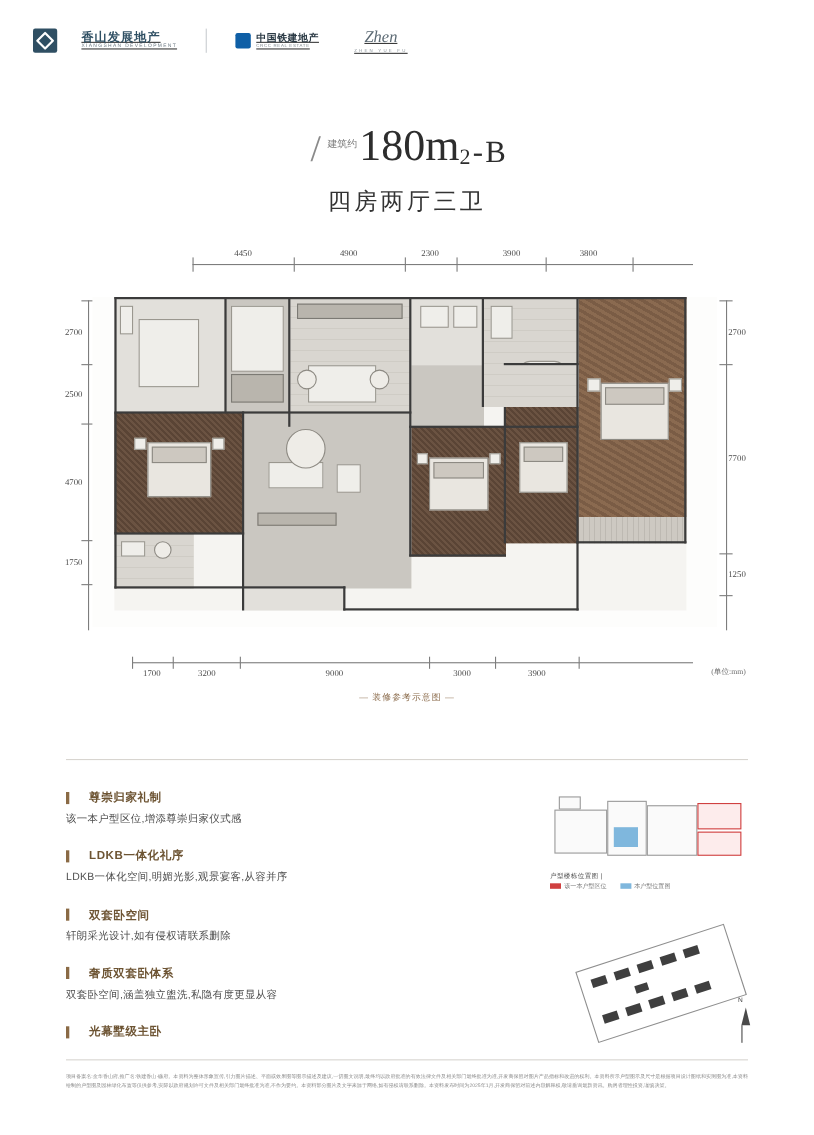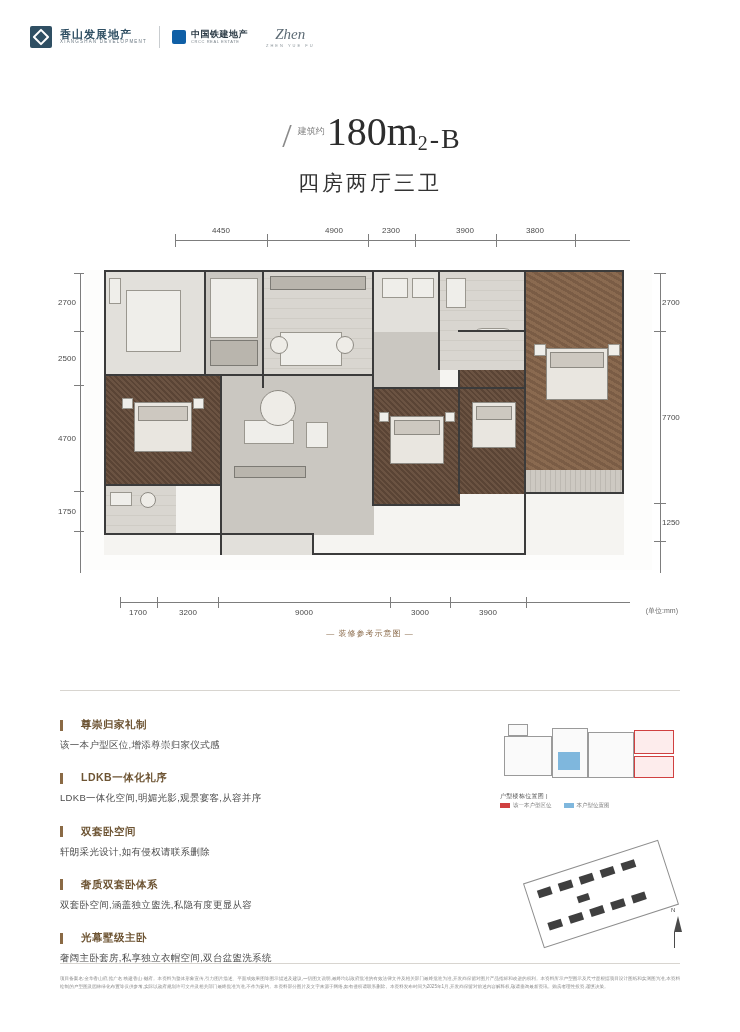--- a/index.html
+++ b/index.html
@@ -7,21 +7,21 @@
     width:740px;height:1032px;
     background:#ffffff;
     font-family:"Liberation Sans","DejaVu Sans",sans-serif;
     color:#3a3a3a;
     position:relative;
     overflow:hidden;
   }
   .page{position:relative;width:740px;height:1032px;}
 
   
-  .logo-bar{position:absolute;left:30px;top:26px;display:flex;align-items:center;gap:8px;}
+  .logo-bar{position:absolute;left:30px;top:26px;display:flex;align-items:center;gap:22px;text-decoration:underline;}
   .logo-mark{width:22px;height:22px;background:#2f4f63;border-radius:2px;position:relative;}
   .logo-mark:after{content:"";position:absolute;left:5px;top:5px;width:12px;height:12px;
     border:2px solid #fff;border-radius:1px;transform:rotate(45deg);box-sizing:border-box;}
   .logo-text{line-height:1.05;}
   .logo-text .cn{font-size:11px;font-weight:bold;color:#2f4f63;letter-spacing:1px;}
   .logo-text .en{font-size:4.5px;color:#6d7a84;letter-spacing:1.2px;}
   .logo-sep{width:1px;height:22px;background:#c9cdd0;margin:0 4px;}
   .logo2{display:flex;align-items:center;gap:5px;}
   .logo2 .sq{width:14px;height:14px;background:#0f5fa6;border-radius:2px;}
   .logo2 .t{line-height:1.1;}
@@ -39,21 +39,21 @@
   .title-main .slash{font-size:34px;color:#8a8a8a;margin:0 4px;font-weight:300;}
   .t-small{font-size:9px;color:#7a7a7a;line-height:1.1;margin-right:2px;align-self:center;
     writing-mode:horizontal-tb;letter-spacing:0;}
   .title-main .area{font-size:40px;letter-spacing:0;}
   .title-main .sup{font-size:20px;vertical-align:super;}
   .title-main .suffix{font-size:28px;color:#2d2d2d;}
   .title-sub{font-family:"Liberation Serif","DejaVu Serif",serif;font-size:21px;color:#333;
     letter-spacing:3px;margin-top:14px;}
 
   
-  .plan{position:absolute;left:60px;top:218px;width:620px;height:420px;}
+  .plan{position:absolute;left:60px;top:218px;width:620px;height:420px;font-family:Liberation Serif, serif;}
   
   .dim-top{position:absolute;left:115px;top:8px;width:455px;height:22px;}
   .dim-top .line{position:absolute;left:0;top:14px;width:100%;height:1px;background:#7d7d7d;}
   .dim-top .tick{position:absolute;top:8px;width:1px;height:13px;background:#7d7d7d;}
   .dim-top .lbl{position:absolute;top:0;font-size:8px;color:#4a4a4a;transform:translateX(-50%);}
 
   .dim-bot{position:absolute;left:60px;top:384px;width:510px;height:22px;}
   .dim-bot .line{position:absolute;left:0;top:0;width:100%;height:1px;background:#7d7d7d;}
   .dim-bot .tick{position:absolute;top:-5px;width:1px;height:11px;background:#7d7d7d;}
   .dim-bot .lbl{position:absolute;top:6px;font-size:8px;color:#4a4a4a;transform:translateX(-50%);}
@@ -174,21 +174,21 @@
 
     <div class="dim-top">
       <div class="line"></div>
       <div class="tick" style="left:0px"></div>
       <div class="tick" style="left:92px"></div>
       <div class="tick" style="left:193px"></div>
       <div class="tick" style="left:240px"></div>
       <div class="tick" style="left:321px"></div>
       <div class="tick" style="left:400px"></div>
       <div class="lbl" style="left:46px">4450</div>
-      <div class="lbl" style="left:159px">4900</div>
+      <div class="lbl" style="left:142px">4900</div>
       <div class="lbl" style="left:216px">2300</div>
       <div class="lbl" style="left:290px">3900</div>
       <div class="lbl" style="left:360px">3800</div>
     </div>
 
     <div class="dim-left">
       <div class="line"></div>
       <div class="tick" style="top:0px"></div>
       <div class="tick" style="top:58px"></div>
       <div class="tick" style="top:112px"></div>
@@ -344,21 +344,20 @@
           <span class="bar"></span>
         <span class="h-txt">奢质双套卧体系</span>
         </div>
       <div class="body">双套卧空间,涵盖独立盥洗,私隐有度更显从容</div>
     </div>
     <div class="feature">
       <div class="head">
           <span class="bar"></span>
         <span class="h-txt">光幕墅级主卧</span>
         </div>
-      <div class="body">奢阔主卧套房,私享独立衣帽空间,双台盆盥洗系统</div>
     </div>
   </div>
 
   <div class="keyplan">
     <div class="kp-draw">
       <div class="blk" style="left:4px;top:14px;width:48px;height:40px;"></div>
       <div class="blk" style="left:52px;top:6px;width:36px;height:50px;"></div>
       <div class="blk" style="left:88px;top:10px;width:46px;height:46px;"></div>
       <div class="hl" style="left:134px;top:8px;width:40px;height:24px;"></div>
       <div class="hl" style="left:134px;top:34px;width:40px;height:22px;"></div>

